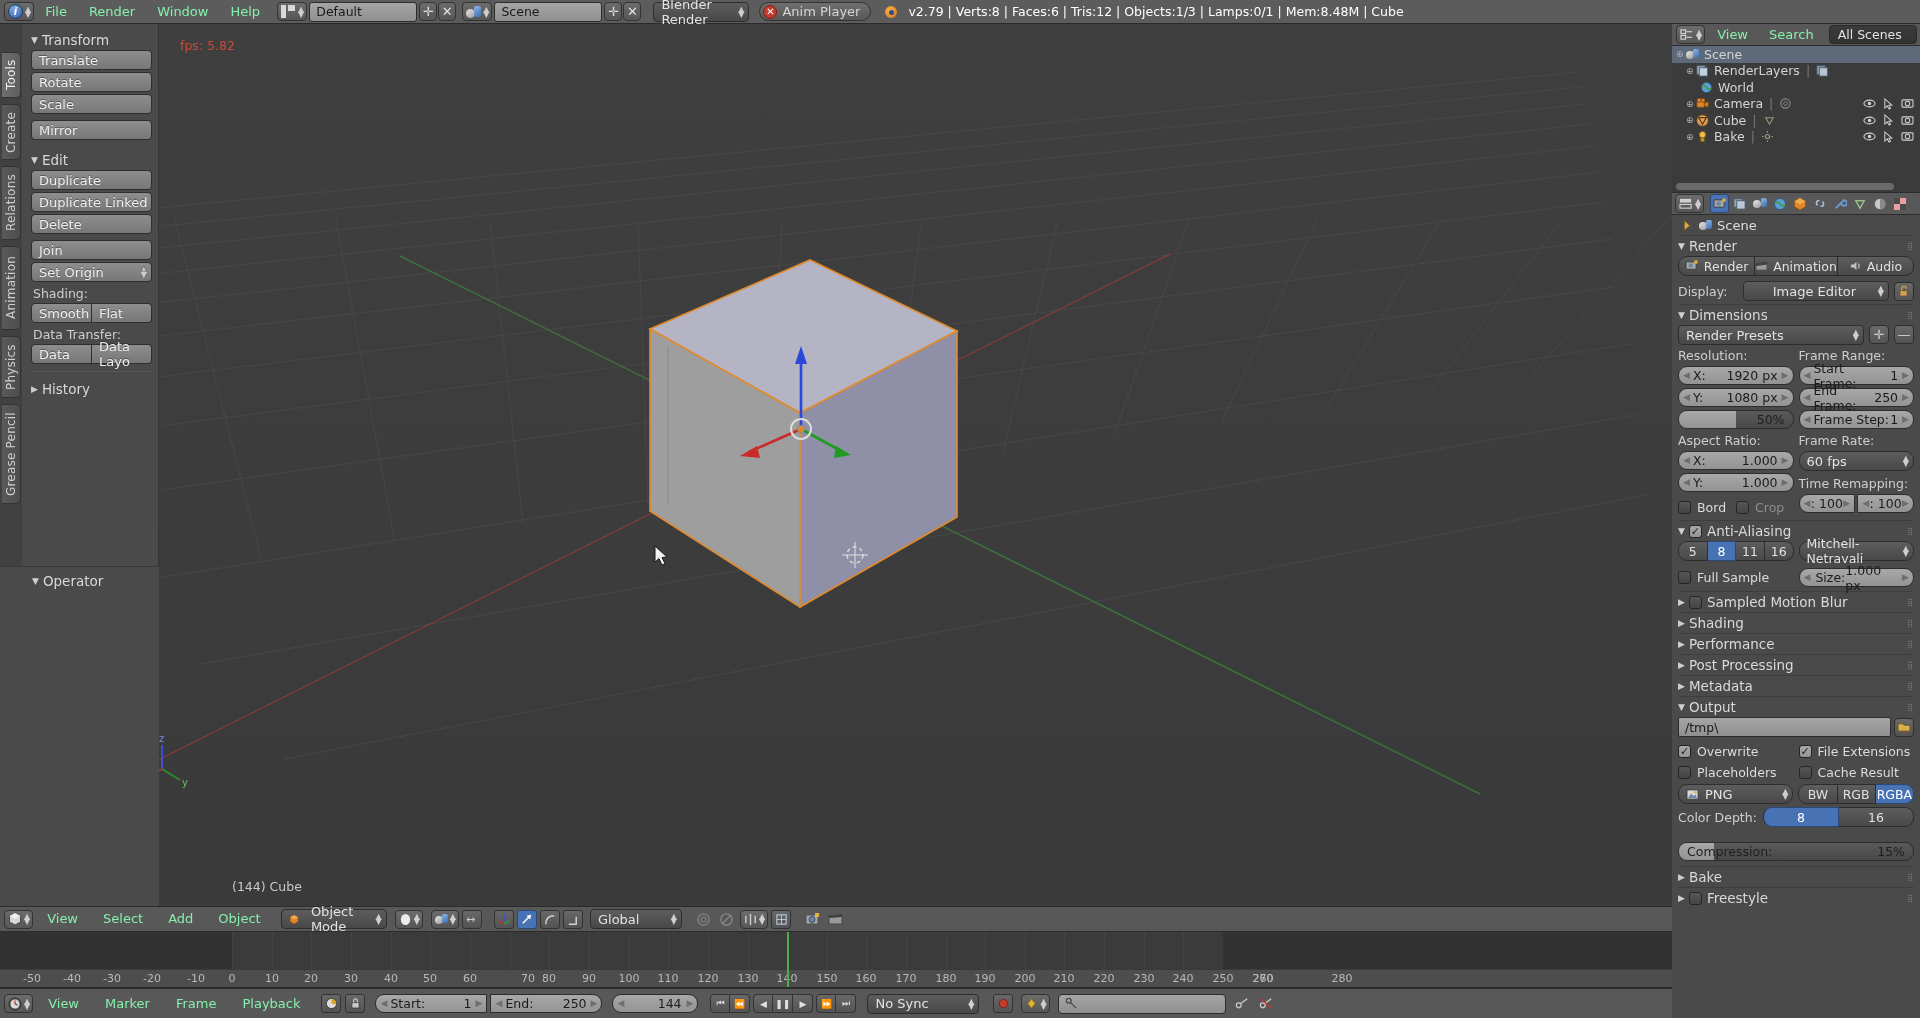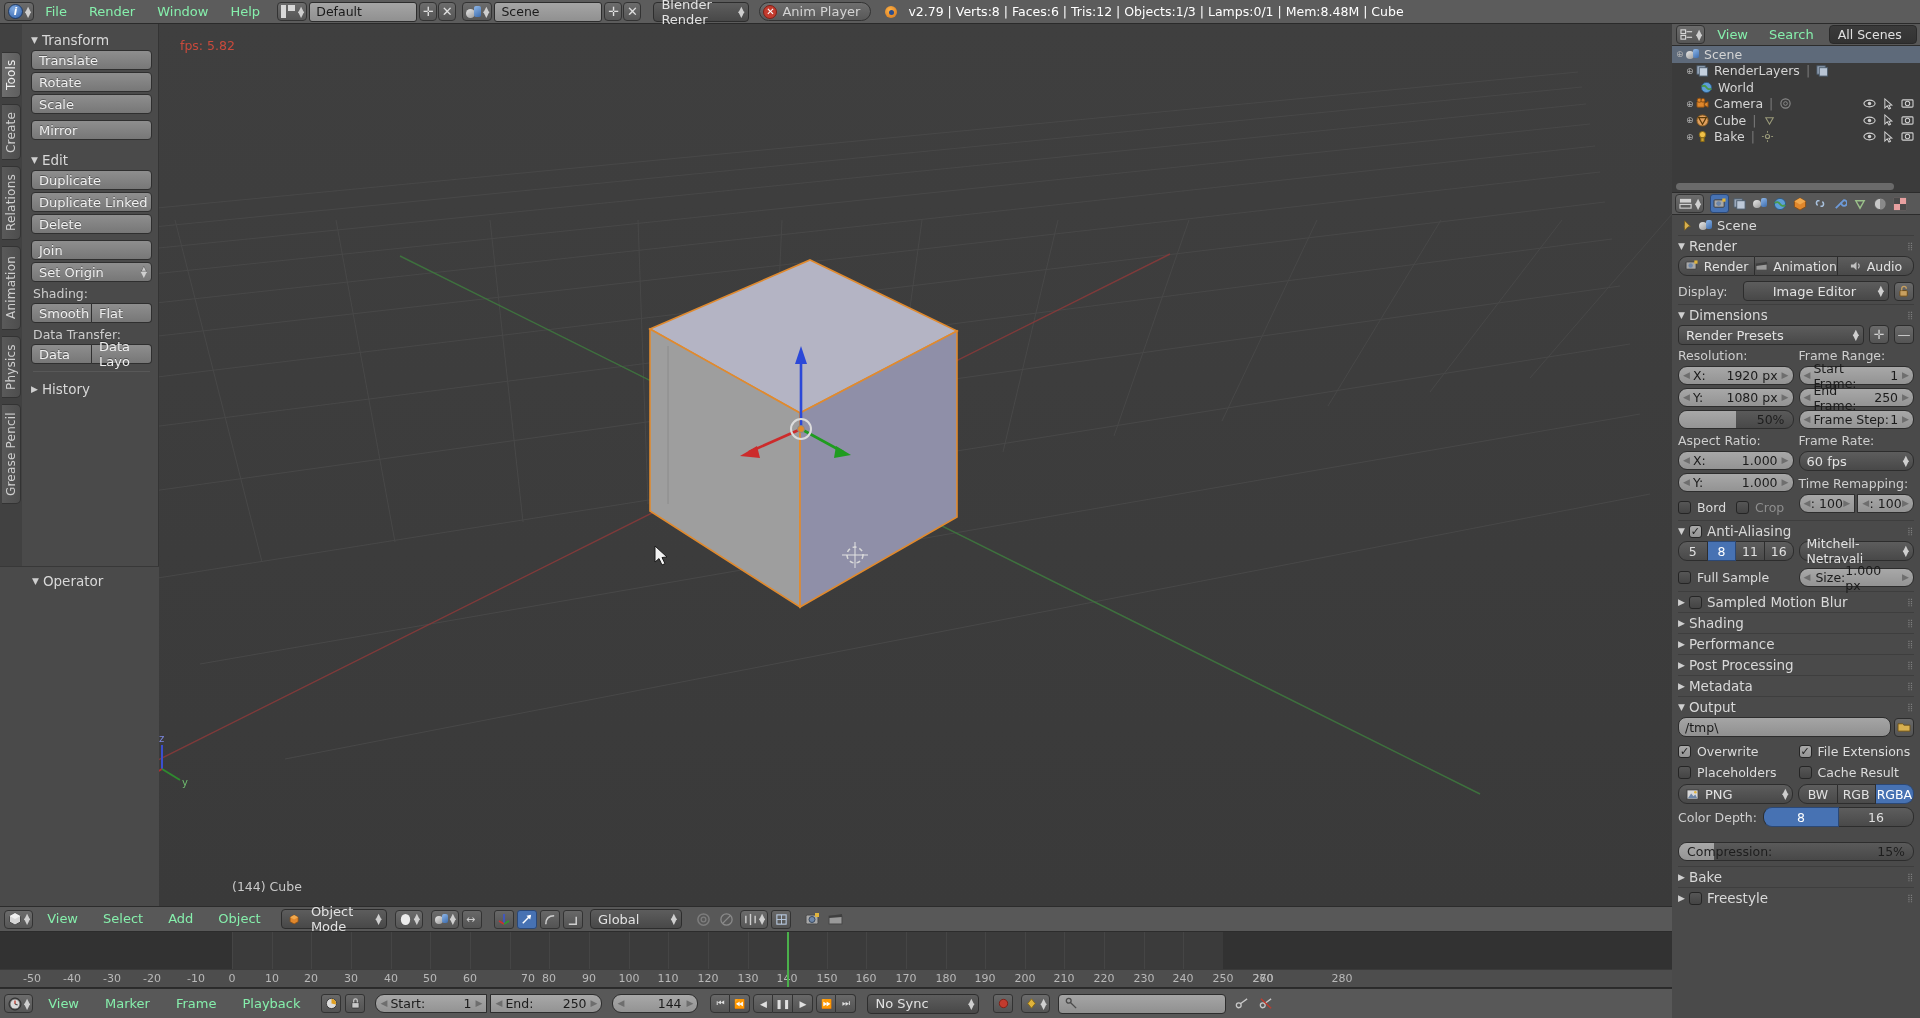--- a/index.html
+++ b/index.html
@@ -1255,21 +1255,21 @@
         </div>
       </div>
 
       <div class="sect">
         <div class="sect-hdr">
           <span class="tri">▼</span>
           <span>Output</span>
           <span class="grip">⣿</span>
         </div>
         <div class="pathfield" style="margin-bottom:5px">
-          <div class="field" style="flex:1;border-radius:8px">/tmp\</div>
+          <div class="field" style="flex:1;border-radius:2px">/tmp\</div>
           <div class="folderbtn">
             <svg width="14" height="12" viewBox="0 0 15 13">
               <path d="M 1 3 L 6 3 L 7.5 4.5 L 14 4.5 L 14 11 L 1 11 Z" fill="#d8b050" stroke="#6a5018"></path>
             </svg>
           </div>
         </div>
         <div class="row">
           <span class="chkrow" style="flex:1">
             <span class="chk on">✓</span>
             <span>Overwrite</span>

